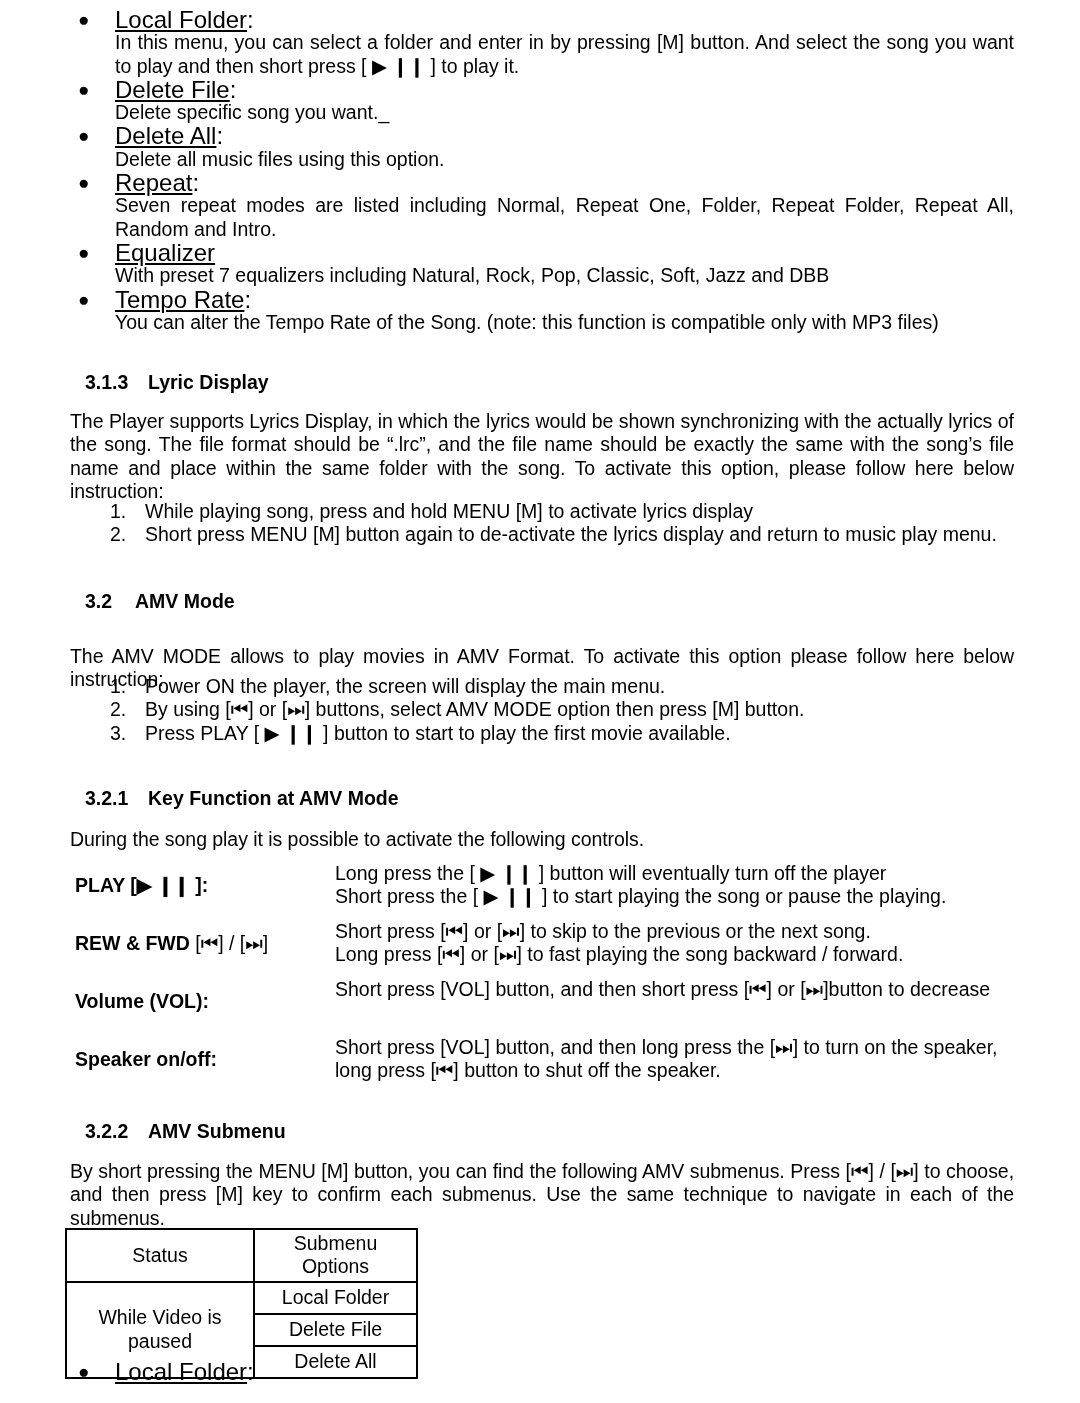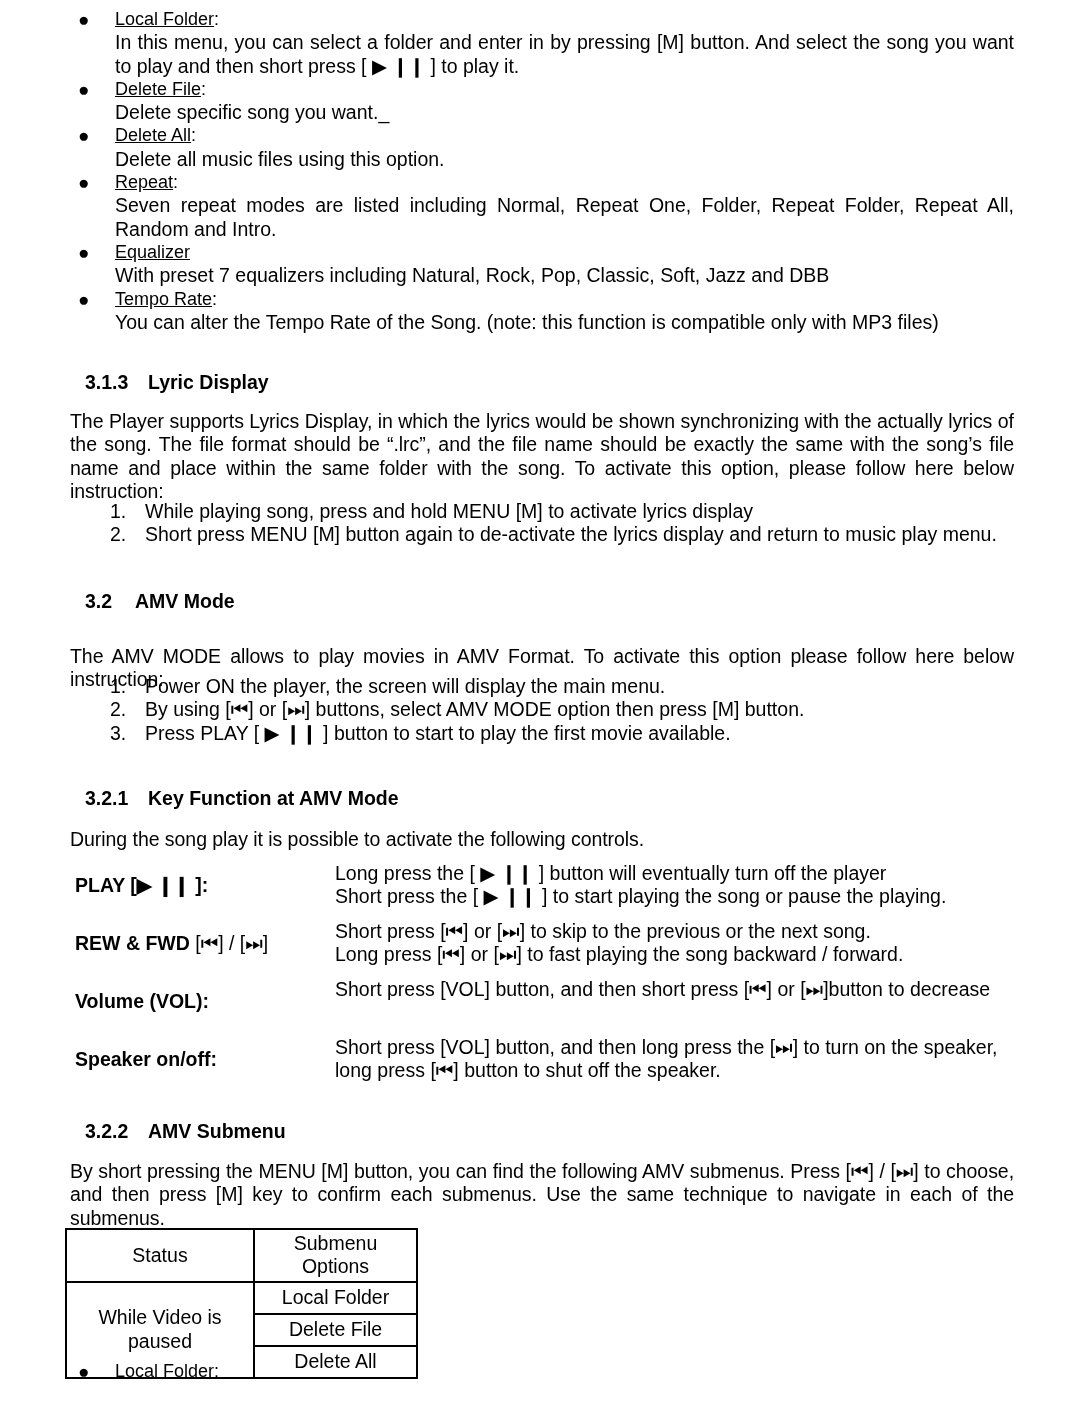--- a/index.html
+++ b/index.html
@@ -52,21 +52,21 @@
   }
   .bullet-dot {
     position: absolute;
     left: 8px;
     top: 0px;
     font-size: 19px;
     line-height: 23.3px;
   }
   .bullet-title {
     display: block;
-    font-size: 18px;
+    font-size: 24px;
     line-height: 23.3px;
     white-space: nowrap;
   }
   .bullet-title .u { text-decoration: underline; }
   .bullet-desc {
     display: block;
     font-size: 19.5px;
     line-height: 23.3px;
     text-align: justify;
     text-justify: inter-word;

